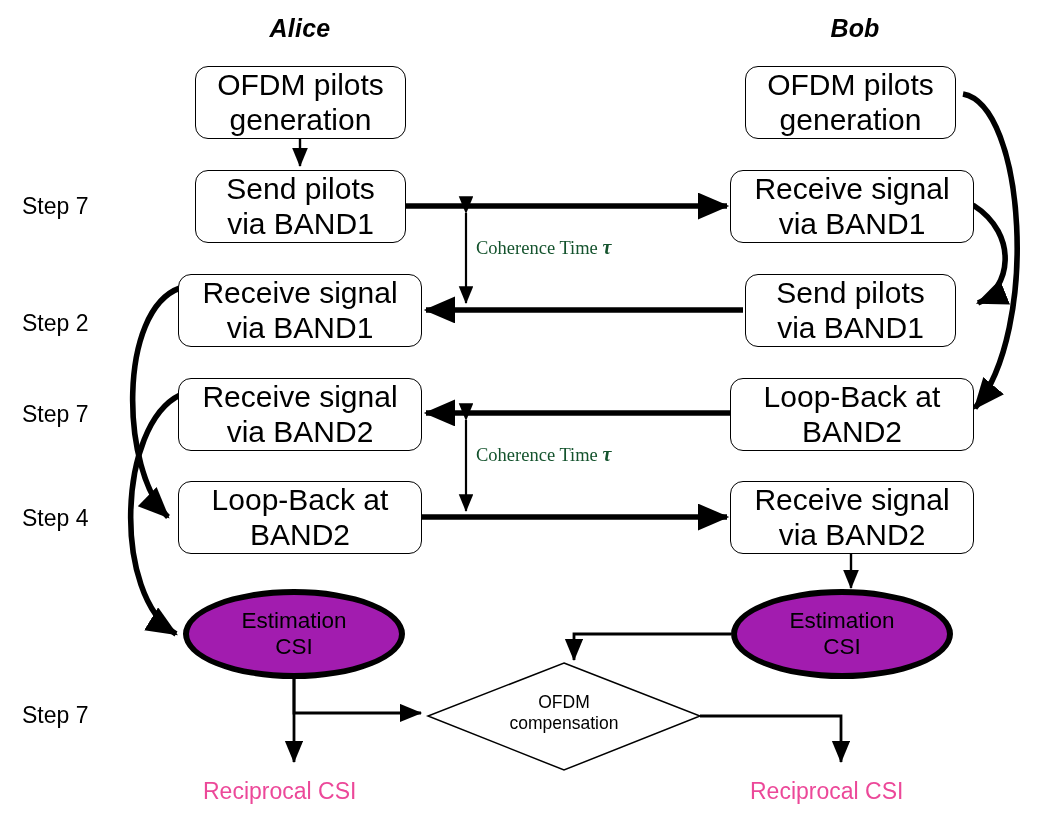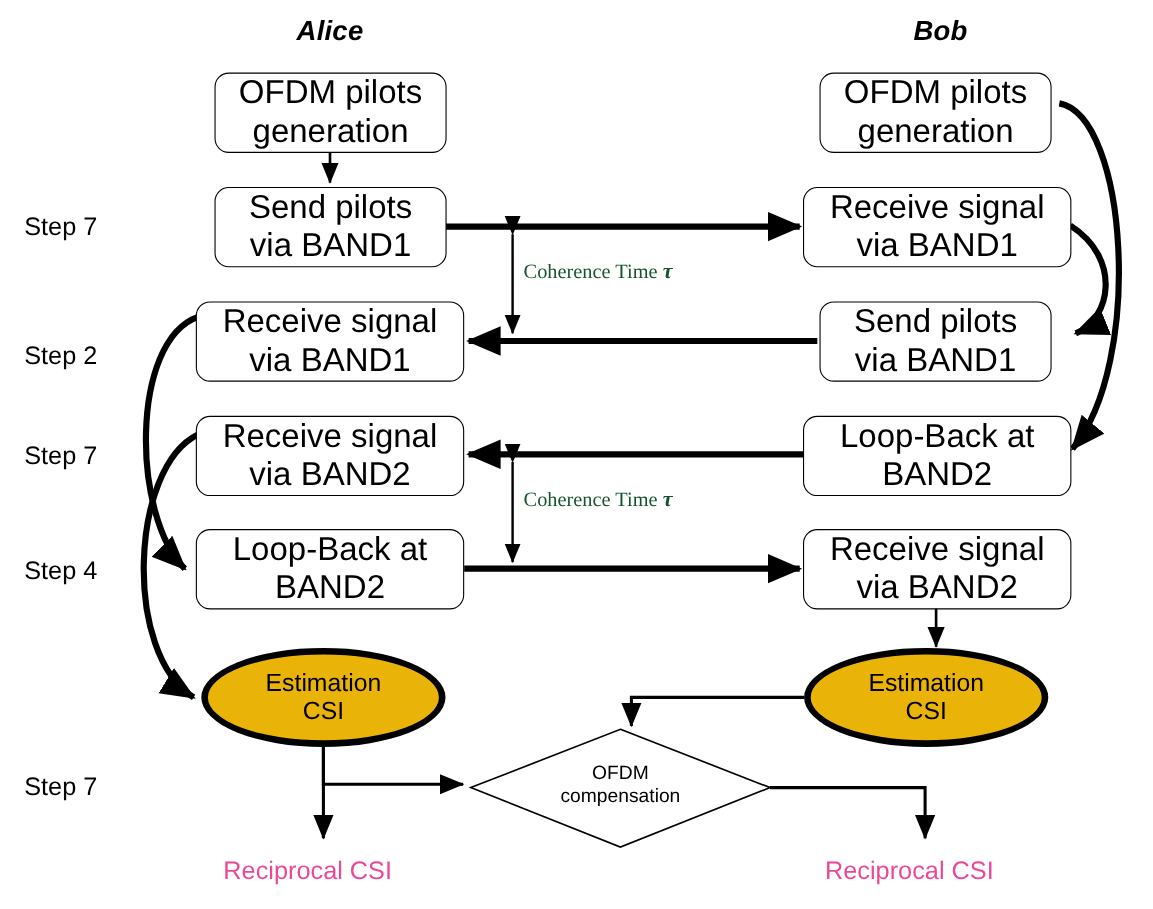--- a/index.html
+++ b/index.html
@@ -61,21 +61,21 @@
   .node-box .txt {
     display: block;
     padding: 0 4px;
     white-space: pre-line;
   }
   .node-ellipse {
     position: absolute;
     box-sizing: border-box;
     border: 6.5px solid #000000;
     border-radius: 50%;
-    background: #eab308;
+    background: #a21caf;
     display: flex;
     align-items: center;
     justify-content: center;
     text-align: center;
     font-family: "Liberation Sans", sans-serif;
     font-size: 22.5px;
     line-height: 1.16;
     color: #000000;
   }
   .node-ellipse .txt {

